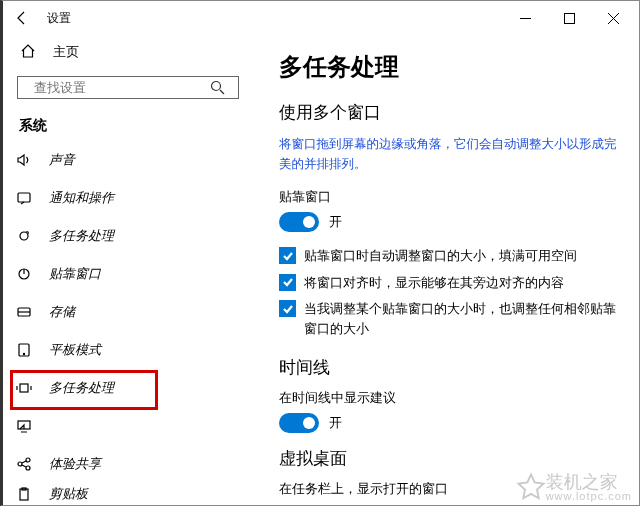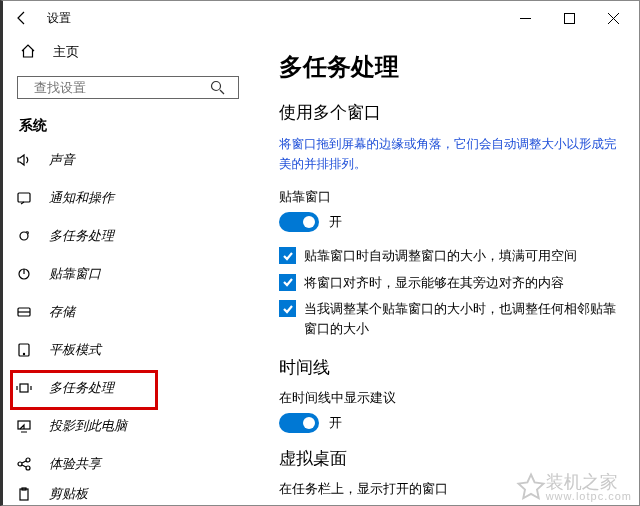--- a/index.html
+++ b/index.html
@@ -238,21 +238,20 @@
           </span>
           <span>多任务处理</span>
         </div>
         <div class="nav-item">
           <span class="nav-icon">
             <svg width="16" height="16" viewBox="0 0 16 16" fill="none" stroke="#000" stroke-width="1.2">
                 <rect x="2" y="3" width="12" height="8"></rect>
                 <path d="M5 14 H11 M4 11 L8 7 L8 11"></path>
               </svg>
           </span>
-          <span>投影到此电脑</span>
         </div>
         <div class="nav-item">
           <span class="nav-icon">
             <svg width="16" height="16" viewBox="0 0 16 16" fill="none" stroke="#000" stroke-width="1.2">
                 <circle cx="4" cy="8" r="2"></circle>
                 <circle cx="12" cy="4" r="2"></circle>
                 <circle cx="12" cy="12" r="2"></circle>
                 <path d="M6 7 L10 5 M6 9 L10 11"></path>
               </svg>
           </span>

